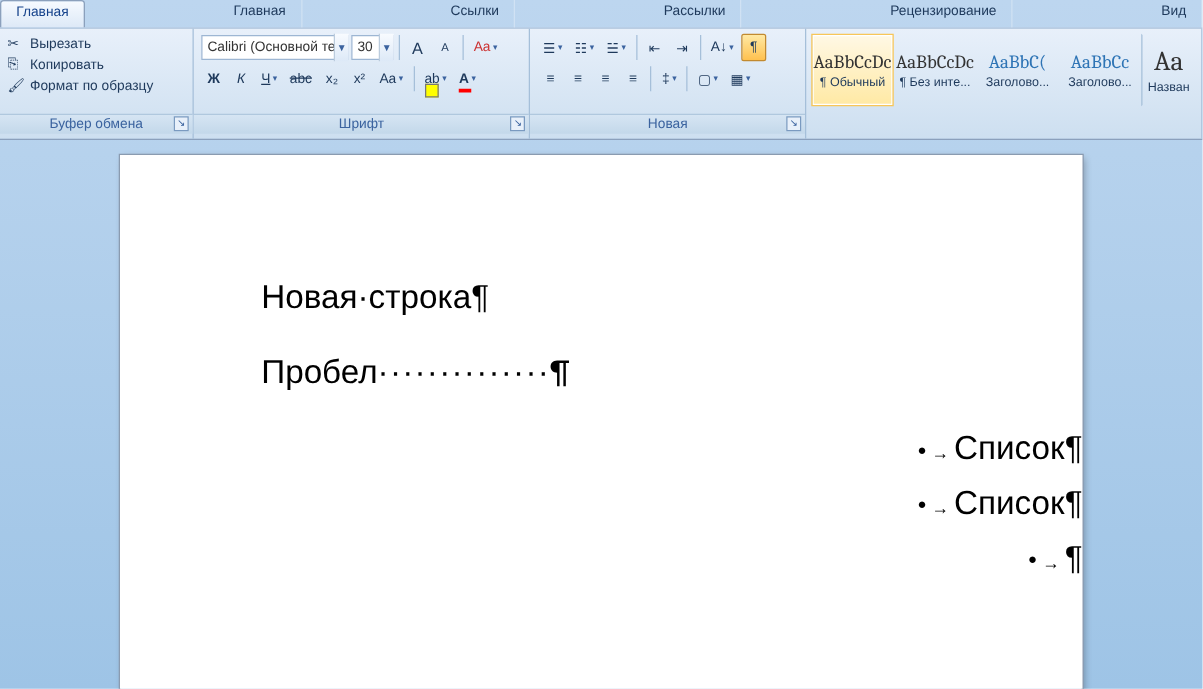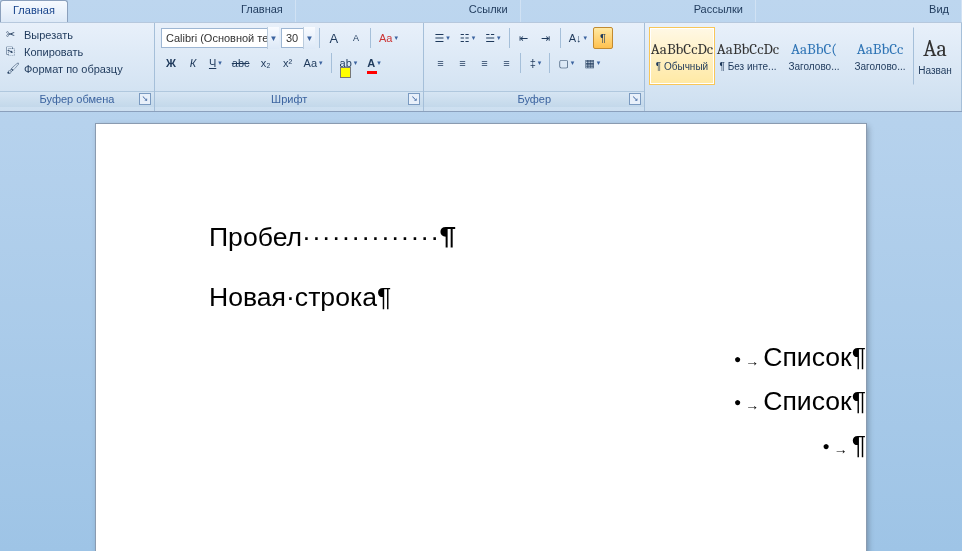--- a/index.html
+++ b/index.html
@@ -58,20 +58,21 @@
 .fc { width:11px; height:3px; background:#ff0000; display:inline-block; }
 </style>
 </head>
 <body>
 
 <div class="tabbar">
   <div class="tab active">Главная</div>
   <div class="tab">Главная</div>
   <div class="tab">Ссылки</div>
   <div class="tab">Рассылки</div>
+  <div class="tab">Рецензирование</div>
   <div class="tab">Вид</div>
 </div>
 
 <div class="ribbon">
 
   <div class="group clip">
     <div class="group-body">
       <div class="clip-btns">
         <div>
             <span class="ic">✂</span>
@@ -187,21 +188,21 @@
           <div class="sep"></div>
           <div class="btn ddarr">
               <span>▢</span>
             </div>
           <div class="btn ddarr">
               <span>▦</span>
             </div>
         </div>
       </div>
     </div>
-    <div class="group-label"><span>Буфер</span><span class="launcher">↘</span></div>
+    <div class="group-label"><span>Новая</span><span class="launcher">↘</span></div>
   </div>
 
   <div class="group styles">
     <div class="group-body">
       <div class="style-list">
         <div class="style-item sel">
             <div class="style-prev">AaBbCcDc</div>
             <div class="style-name">¶ Обычный</div>
           </div>
         <div class="style-item">
@@ -222,22 +223,22 @@
           </div>
       </div>
     </div>
   </div>
 
 </div>
 
 <div class="page-area">
   <div class="page">
     <div class="doc">
+      <p><span>Новая·строка¶</span></p>
       <p><span>Пробел</span><span class="dots">··············</span><span class="pil">¶</span></p>
-      <p><span>Новая·строка¶</span></p>
       <ul class="bul">
         <li><span class="arrw"></span><span>Список¶</span></li>
         <li><span class="arrw"></span><span>Список¶</span></li>
         <li><span class="arrw"></span><span>¶</span></li>
       </ul>
     </div>
   </div>
 </div>
 
 </body></html>

